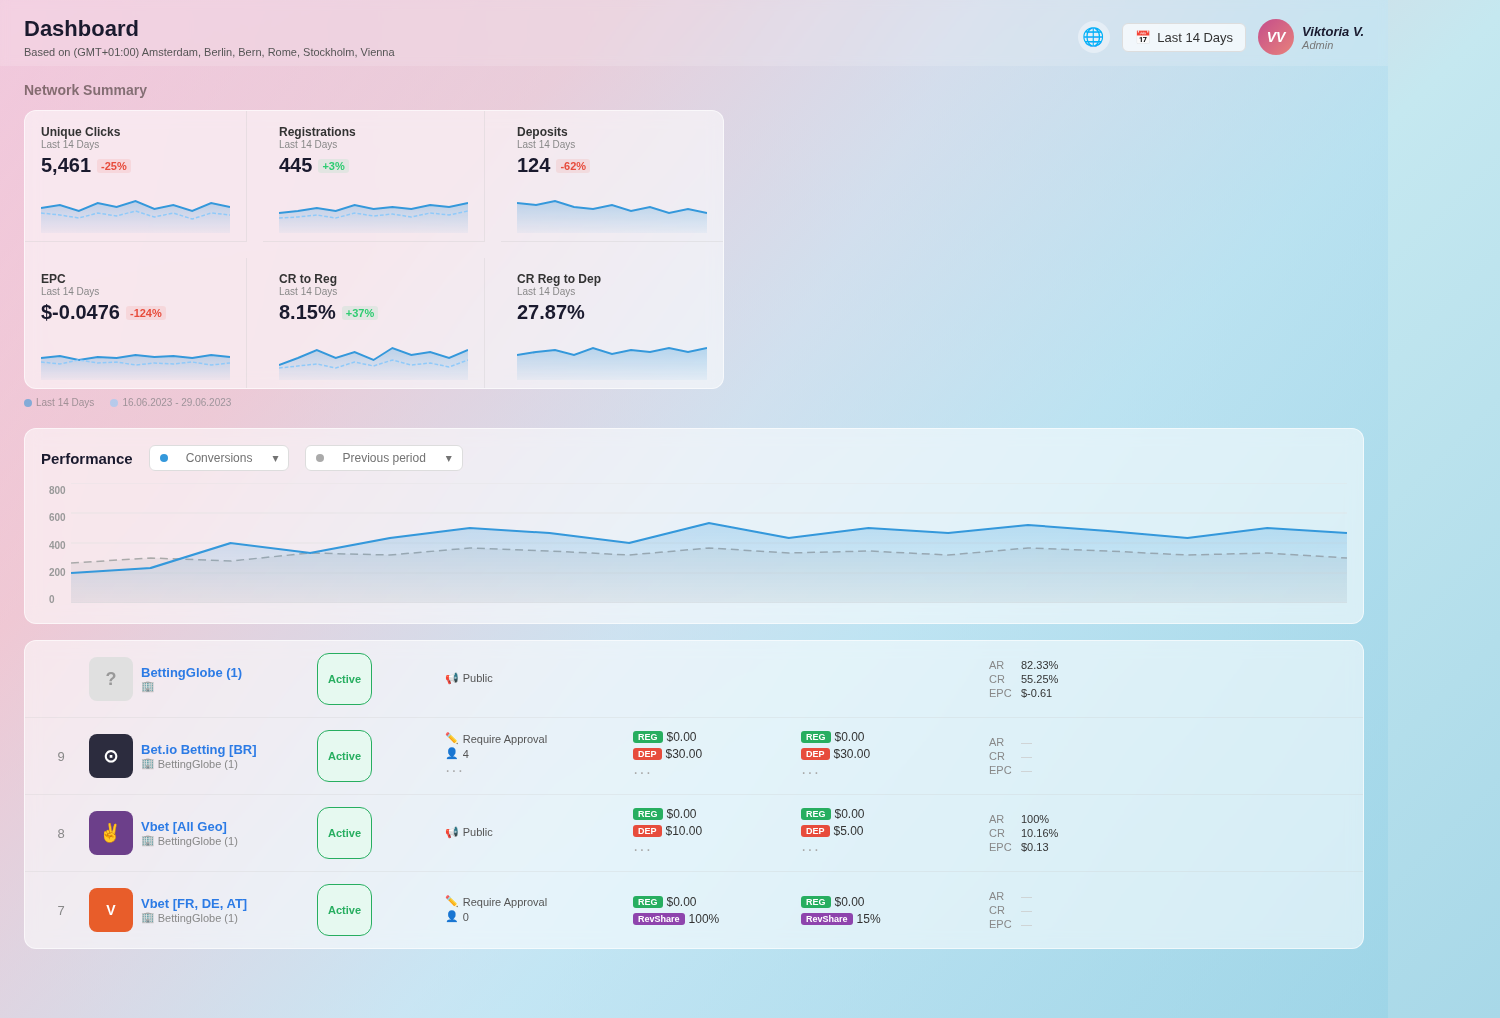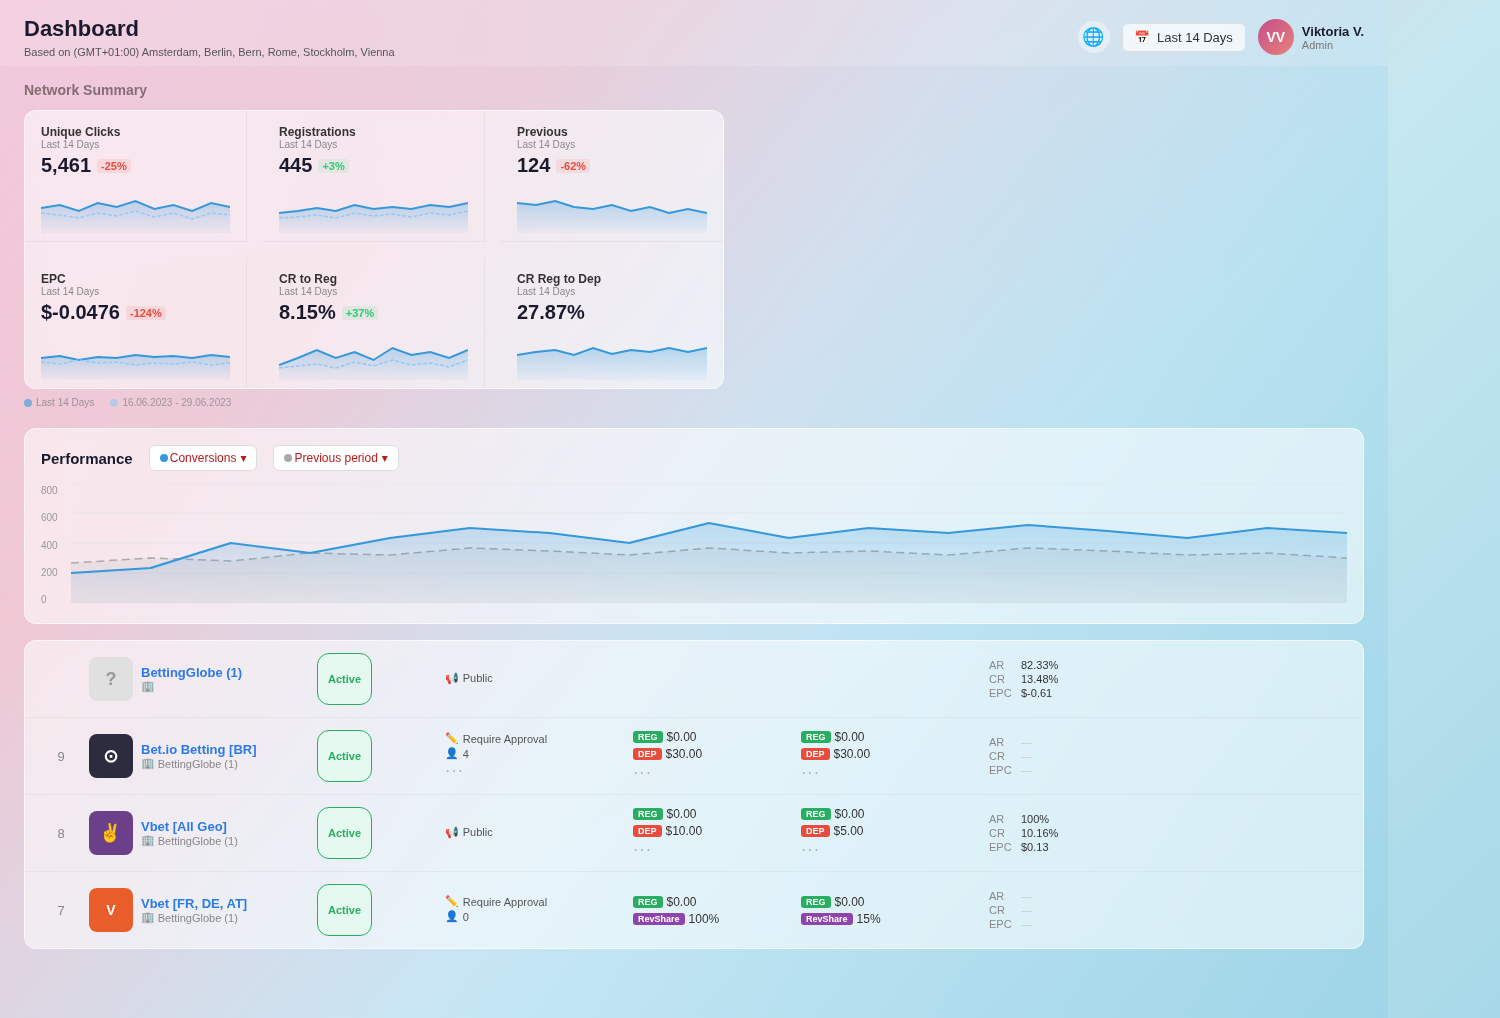--- a/index.html
+++ b/index.html
@@ -53,21 +53,21 @@
     .globe-icon-btn {
       width: 32px; height: 32px;
       border-radius: 50%;
       background: rgba(255,255,255,0.4);
       display: flex; align-items: center; justify-content: center;
       cursor: pointer;
       color: #555;
       font-size: 18px;
     }
     .user-info {
-      display: flex; align-items: center; gap: 8px; cursor: pointer;
+      display: flex; align-items: center; gap: 8px; cursor: pointer; font-style: italic;
     }
     .user-avatar {
       width: 36px; height: 36px;
       border-radius: 50%;
       background: linear-gradient(135deg, #c44d8b, #e8827b);
       display: flex; align-items: center; justify-content: center;
       color: white; font-weight: 600; font-size: 14px;
       overflow: hidden;
     }
     .user-name { font-size: 13px; font-weight: 600; color: #1a1a2e; }
@@ -179,42 +179,43 @@
       align-items: center;
       gap: 16px;
       margin-bottom: 12px;
     }
     .perf-title {
       font-size: 15px;
       font-weight: 700;
       color: #1a1a2e;
     }
     .dropdown-filter {
-      display: flex; align-items: center; gap: 0;
+      display: flex; align-items: center; gap: 16px;
       background: white;
       border: 1px solid #ddd;
       border-radius: 6px;
       padding: 5px 10px;
       cursor: pointer;
       font-size: 12px;
-      color: #b91c1c;
+      color: #737373;
     }
     .filter-dot { width: 8px; height: 8px; border-radius: 50%; background: #3498db; margin-right: 2px; }
     .filter-dot-gray { width: 8px; height: 8px; border-radius: 50%; background: #aaa; margin-right: 2px; }
     .perf-y-labels {
       position: absolute;
-      left: 0;
+      left: 8px;
       top: 0;
       height: 100%;
       display: flex;
       flex-direction: column;
       justify-content: space-between;
       font-size: 10px;
       color: #999;
       padding: 2px 0;
+      font-weight: bold;
     }
 
     
     .offers-table {
       margin-top: 16px;
       background: rgba(255,255,255,0.55);
       border-radius: 12px;
       overflow: hidden;
       backdrop-filter: blur(8px);
       border: 1px solid rgba(255,255,255,0.6);
@@ -361,21 +362,21 @@
               </linearGradient>
             </defs>
             <path d="M0,30 L20,28 L40,25 L60,28 L80,22 L100,26 L120,24 L140,26 L160,22 L180,24 L200,20" fill="none" stroke="#3498db" stroke-width="2"></path>
             <path d="M0,30 L20,28 L40,25 L60,28 L80,22 L100,26 L120,24 L140,26 L160,22 L180,24 L200,20 L200,50 L0,50Z" fill="url(#g2)"></path>
             <path d="M0,35 L20,34 L40,32 L60,35 L80,30 L100,33 L120,31 L140,34 L160,30 L180,32 L200,28" fill="none" stroke="#90caf9" stroke-width="1.5" stroke-dasharray="4,2"></path>
           </svg>
         </div>
       </div>
 
       <div class="metric-card">
-        <div class="metric-label">Previous</div>
+        <div class="metric-label">Deposits</div>
         <div class="metric-period">Last 14 Days</div>
         <div class="metric-value-row">
           <span class="metric-value">124</span>
           <span class="metric-change negative">-62%</span>
         </div>
         <div class="mini-chart">
           <svg viewBox="0 0 200 50" preserveAspectRatio="none">
             <defs>
               <linearGradient id="g3" x1="0" y1="0" x2="0" y2="1">
                 <stop offset="0%" stop-color="#3498db" stop-opacity="0.3"></stop>
@@ -536,21 +537,21 @@
         </div>
         <div></div>
         <div></div>
         <div class="stats-cell">
           <div class="stats-row">
             <span class="stats-label">AR</span>
             <span class="stats-value">82.33%</span>
           </div>
           <div class="stats-row">
             <span class="stats-label">CR</span>
-            <span class="stats-value">13.48%</span>
+            <span class="stats-value">55.25%</span>
           </div>
           <div class="stats-row">
             <span class="stats-label">EPC</span>
             <span class="stats-value">$-0.61</span>
           </div>
         </div>
       </div>
 
       <div class="offers-row">
         <div class="offer-num">9</div>

